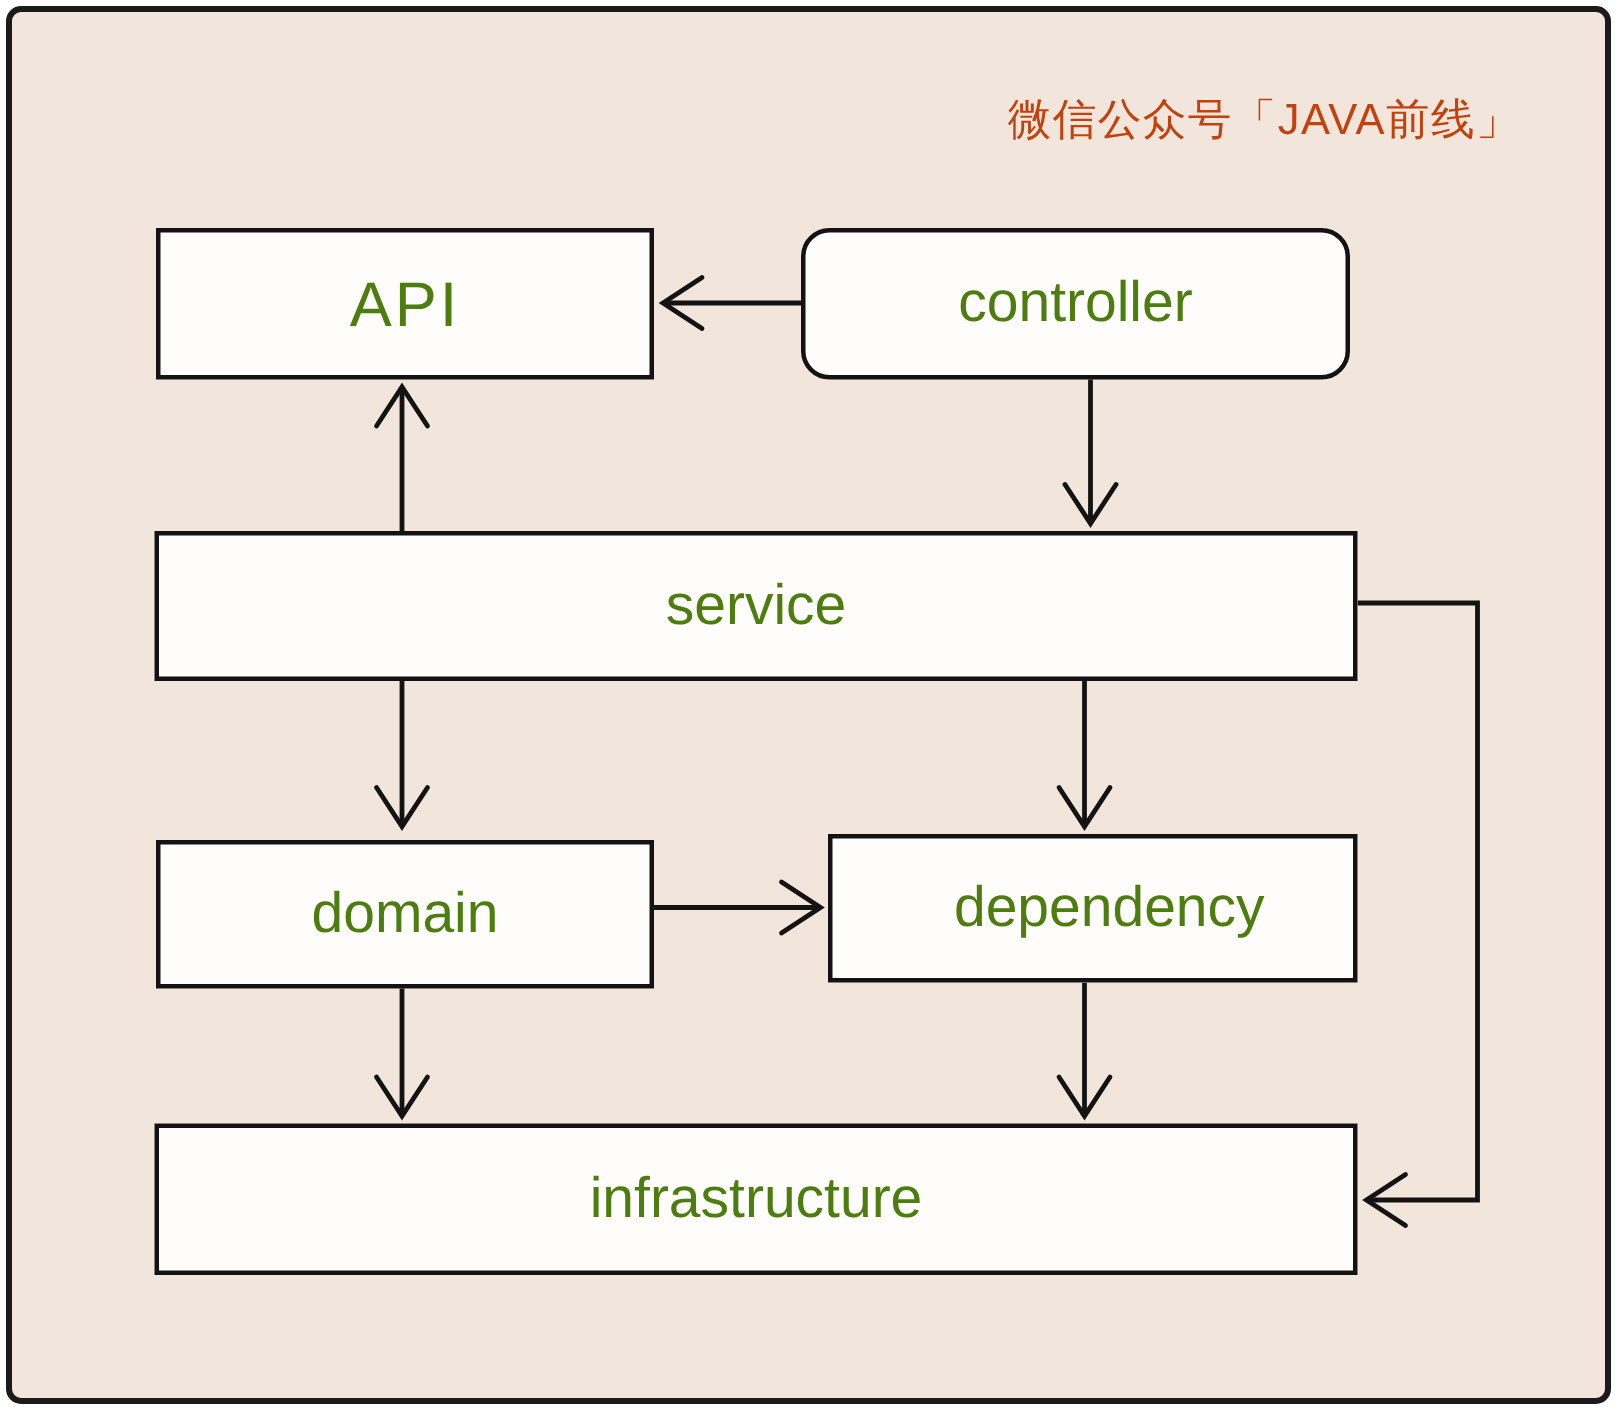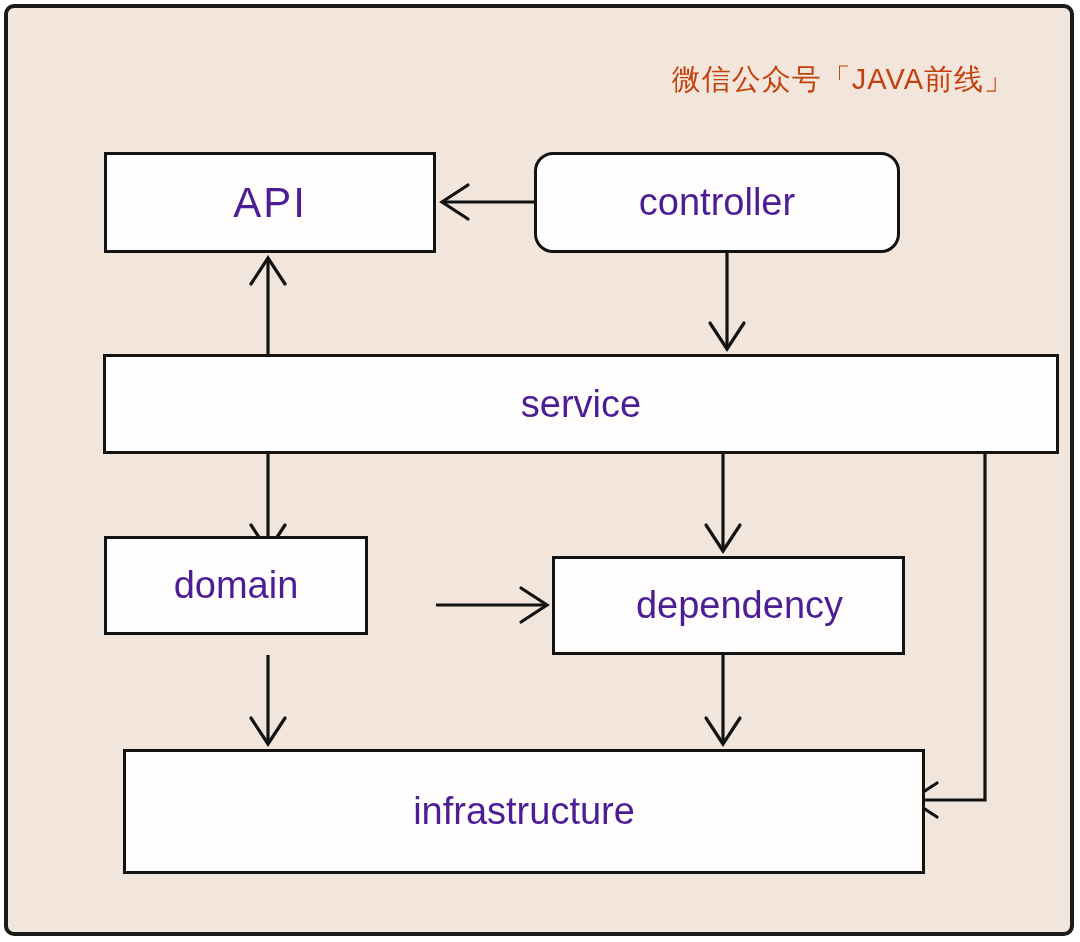--- a/index.html
+++ b/index.html
@@ -37,29 +37,29 @@
     white-space: nowrap;
   }
   .node {
     position: absolute;
     background: #fefdfc;
     border: 3px solid #131313;
     box-sizing: border-box;
     display: flex;
     align-items: center;
     justify-content: center;
-    color: #4c1d95;
+    color: #4d7c0f;
     font-size: 38px;
   }
   .node-api           { left: 104px; top: 152px; width: 332px; height: 101px; font-size: 42px; letter-spacing: 2px; }
   .node-controller    { left: 534px; top: 152px; width: 366px; height: 101px; border-radius: 19px; }
-  .node-service       { left: 103px; top: 354px; width: 956px; height: 100px; }
-  .node-domain        { left: 104px; top: 536px; width: 264px; height: 99px; }
+  .node-service       { left: 103px; top: 354px; width: 802px; height: 100px; }
+  .node-domain        { left: 104px; top: 560px; width: 332px; height: 99px; }
   .node-dependency    { left: 552px; top: 556px; width: 353px; height: 99px; padding-left: 22px; }
-  .node-infrastructure{ left: 103px; top: 749px; width: 802px; height: 125px; margin-left: 20px; }
+  .node-infrastructure{ left: 103px; top: 749px; width: 802px; height: 101px; }
   svg.edges {
     position: absolute;
     left: 0;
     top: 0;
     width: 1080px;
     height: 942px;
     pointer-events: none;
   }
 </style>
 </head>

